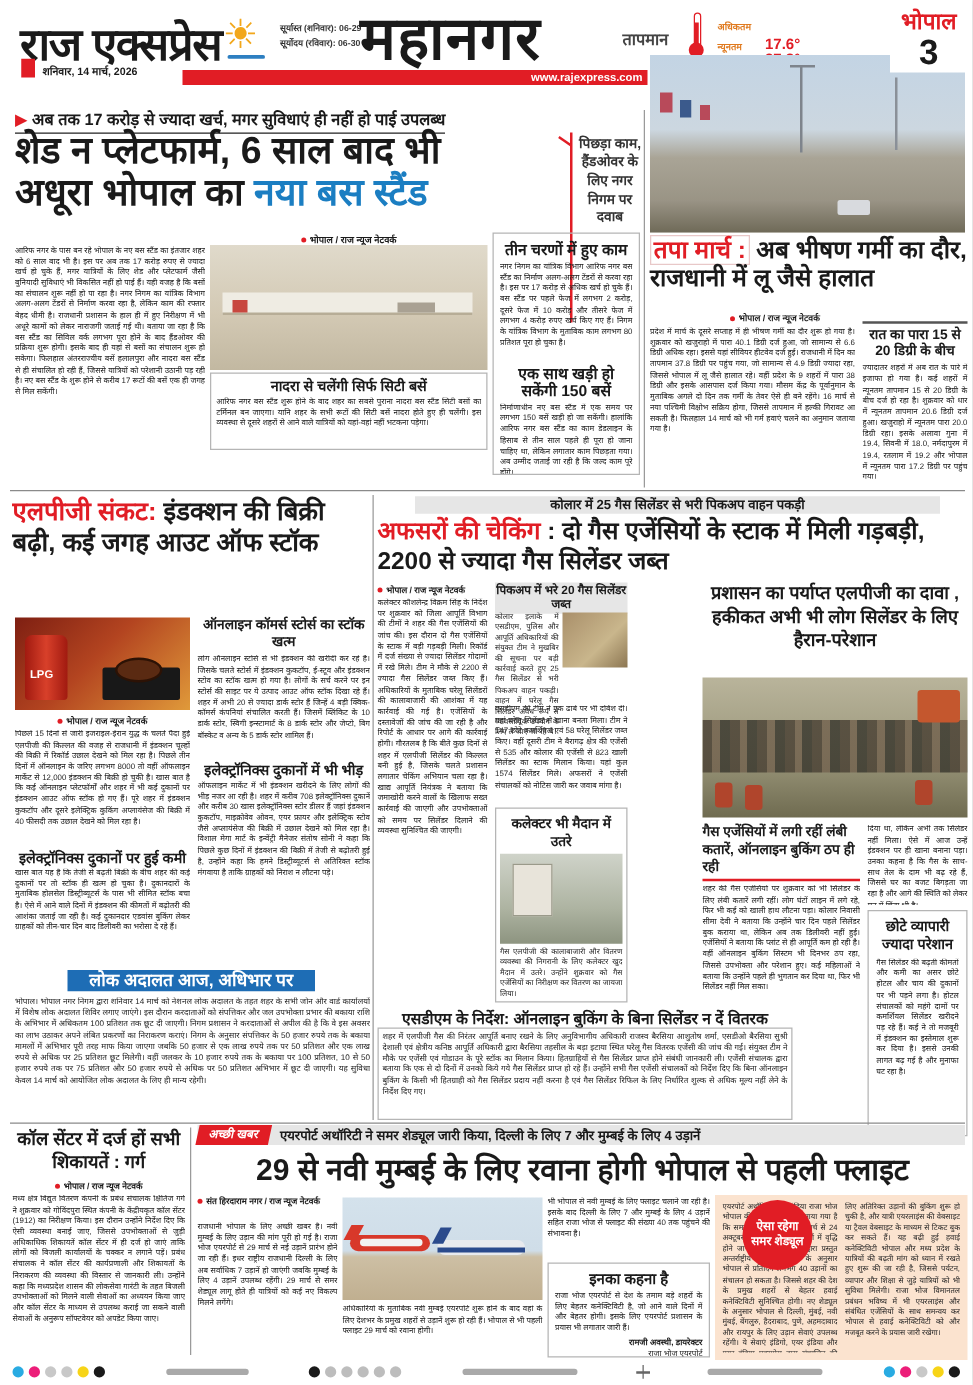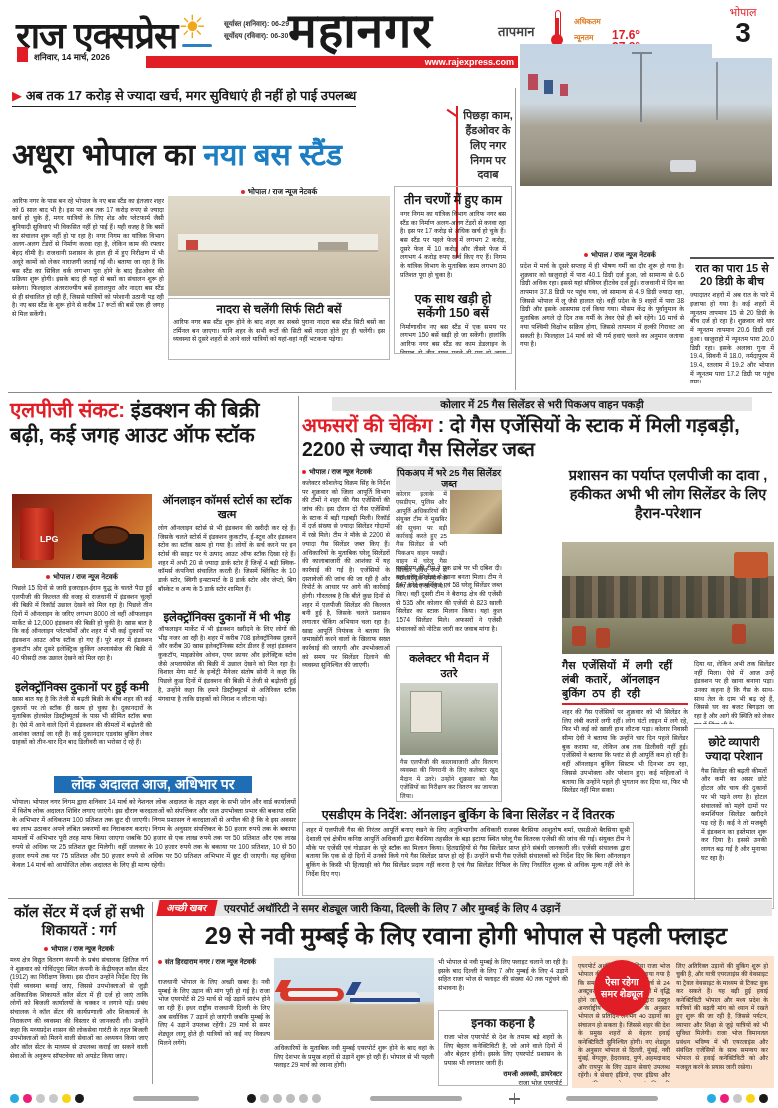--- a/index.html
+++ b/index.html
@@ -62,74 +62,77 @@
     <div style="position:absolute;left:112px;top:8px;width:20px;height:2px;background:#7e848c;"></div>
     <div style="position:absolute;left:196px;top:18px;width:2px;height:58px;background:#8a9098;"></div>
     <div style="position:absolute;left:8px;top:30px;width:10px;height:16px;background:#b84a5a;"></div>
     <div style="position:absolute;left:24px;top:36px;width:9px;height:14px;background:#3b5a8c;"></div>
     <div style="position:absolute;left:40px;top:40px;width:8px;height:12px;background:#b84a5a;"></div>
     <div style="position:absolute;left:0;bottom:0;width:100%;height:26px;background:linear-gradient(180deg,#9a9486,#6f6a58);"></div>
     <div style="position:absolute;left:150px;bottom:14px;width:26px;height:12px;background:#d8dade;border-radius:2px;"></div>
   </div>
 
   <div class="abs" style="left:712px;top:4px;width:62px;height:54px;background:#fff;text-align:center;">
-    <div style="font-size:11px;font-weight:400;color:#e11d25;">भोपाल</div>
+    <div style="font-size:18px;font-weight:700;color:#e11d25;">भोपाल</div>
     <div style="font-size:28px;font-weight:900;line-height:1;">3</div>
   </div>
 
   <div class="abs" style="left:12px;top:86px;font-size:13px;font-weight:bold;border-bottom:1.5px solid #222;padding-bottom:2px;">
     <span class="red">▶</span>
     <span>अब तक 17 करोड़ से ज्यादा खर्च, मगर सुविधाएं ही नहीं हो पाई उपलब्ध</span>
   </div>
   <div class="abs" style="left:12px;top:104px;width:446px;font-size:30px;font-weight:900;line-height:1.12;">
-    <br>
+    <span>शेड न प्लेटफार्म, 6 साल बाद भी</span><br>
     <span>अधूरा भोपाल का </span><span class="blue">नया बस स्टैंड</span>
   </div>
   <div class="abs" style="left:456px;top:106px;width:2px;height:152px;background:#e11d25;"></div>
   <div class="abs" style="left:446px;top:112px;width:12px;height:2px;background:#e11d25;transform:rotate(35deg);"></div>
   <div class="abs center" style="left:462px;top:108px;width:52px;font-size:11px;font-weight:bold;line-height:1.35;color:#333;">पिछड़ा काम, हैंडओवर के लिए नगर निगम पर दवाब</div>
 
   <div class="abs center" style="left:168px;top:186px;width:222px;font-size:7.5px;font-weight:bold;"><span class="dot"></span><span>भोपाल / राज न्यूज नेटवर्क</span></div>
 
   <div class="abs bodytxt" style="left:12px;top:197px;width:152px;height:192px;">आरिफ नगर के पास बन रहे भोपाल के नए बस स्टैंड का इंतजार शहर को 6 साल बाद भी है। इस पर अब तक 17 करोड़ रुपए से ज्यादा खर्च हो चुके हैं, मगर यात्रियों के लिए शेड और प्लेटफार्म जैसी बुनियादी सुविधाएं भी विकसित नहीं हो पाई हैं। यही वजह है कि बसों का संचालन शुरू नहीं हो पा रहा है। नगर निगम का यांत्रिक विभाग अलग-अलग टेंडरों से निर्माण करवा रहा है, लेकिन काम की रफ्तार बेहद धीमी है। राजधानी प्रशासन के हाल ही में हुए निरीक्षण में भी अधूरे कामों को लेकर नाराजगी जताई गई थी। बताया जा रहा है कि बस स्टैंड का सिविल वर्क लगभग पूरा होने के बाद हैंडओवर की प्रक्रिया शुरू होगी। इसके बाद ही यहां से बसों का संचालन शुरू हो सकेगा। फिलहाल अंतरराज्यीय बसें हलालपुरा और नादरा बस स्टैंड से ही संचालित हो रही हैं, जिससे यात्रियों को परेशानी उठानी पड़ रही है। नए बस स्टैंड के शुरू होने से करीब 17 रूटों की बसें एक ही जगह से मिल सकेंगी।</div>
 
   <div class="abs photo" style="left:168px;top:196px;width:222px;height:100px;background:linear-gradient(180deg,#e0dacb 0%,#d3c9b4 55%,#c2b8a1 100%);">
     <div style="position:absolute;left:10px;top:38px;width:200px;height:16px;background:#efece3;border-bottom:2px solid #b7ad97;"></div>
     <div style="position:absolute;left:18px;top:44px;width:12px;height:10px;background:#c8473f;"></div>
     <div style="position:absolute;left:150px;top:46px;width:30px;height:8px;background:#a9a193;"></div>
   </div>
   <div class="abs boxed" style="left:168px;top:298px;width:222px;height:62px;padding:2px 4px;box-sizing:border-box;">
     <div class="cap-title">नादरा से चलेंगी सिर्फ सिटी बसें</div>
     <div class="bodytxt" style="margin-top:2px;">आरिफ नगर बस स्टैंड शुरू होने के बाद शहर का सबसे पुराना नादरा बस स्टैंड सिटी बसों का टर्मिनल बन जाएगा। यानि शहर के सभी रूटों की सिटी बसें नादरा होते हुए ही चलेंगी। इस व्यवस्था से दूसरे शहरों से आने वाले यात्रियों को यहां-वहां नहीं भटकना पड़ेगा।</div>
   </div>
 
-  <div class="abs boxed" style="left:394px;top:186px;width:118px;height:168px;padding:4px 5px;box-sizing:border-box;overflow:hidden;">
+  <div class="abs boxed" style="left:394px;top:186px;width:118px;height:194px;padding:4px 5px;box-sizing:border-box;overflow:hidden;">
     <div class="center" style="font-size:12.5px;font-weight:900;">तीन चरणों में हुए काम</div>
     <div class="bodytxt" style="margin-top:2px;height:78px;">नगर निगम का यांत्रिक विभाग आरिफ नगर बस स्टैंड का निर्माण अलग-अलग टेंडरों से करवा रहा है। इस पर 17 करोड़ से अधिक खर्च हो चुके हैं। बस स्टैंड पर पहले फेज में लगभग 2 करोड़, दूसरे फेज में 10 करोड़ और तीसरे फेज में लगभग 4 करोड़ रुपए खर्च किए गए हैं। निगम के यांत्रिक विभाग के मुताबिक काम लगभग 80 प्रतिशत पूरा हो चुका है।</div>
     <div class="center" style="font-size:12.5px;font-weight:900;line-height:1.15;margin-top:4px;">एक साथ खड़ी हो सकेंगी 150 बसें</div>
     <div class="bodytxt" style="margin-top:2px;">निर्माणाधीन नए बस स्टैंड में एक समय पर लगभग 150 बसें खड़ी हो जा सकेंगी। हालांकि आरिफ नगर बस स्टैंड का काम डेडलाइन के हिसाब से तीन साल पहले ही पूरा हो जाना चाहिए था, लेकिन लगातार काम पिछड़ता गया। अब उम्मीद जताई जा रही है कि जल्द काम पूरे होंगे।</div>
   </div>
 
   <div class="abs vline" style="left:515px;top:88px;height:302px;"></div>
   <div class="abs hline" style="left:8px;top:392px;width:764px;"></div>
 
+  <div class="abs" style="left:520px;top:189px;width:254px;font-size:19.5px;font-weight:900;line-height:1.2;">
+    <span class="red" style="background:#fff;border:1px solid #e8c8c8;padding:0 2px;">तपा मार्च :</span><span> अब भीषण गर्मी का दौर, राजधानी में लू जैसे हालात</span>
+  </div>
   <div class="abs center" style="left:540px;top:250px;width:160px;font-size:7px;font-weight:bold;"><span class="dot"></span><span>भोपाल / राज न्यूज नेटवर्क</span></div>
   <div class="abs bodytxt" style="left:520px;top:262px;width:164px;height:128px;">प्रदेश में मार्च के दूसरे सप्ताह में ही भीषण गर्मी का दौर शुरू हो गया है। शुक्रवार को खजुराहो में पारा 40.1 डिग्री दर्ज हुआ, जो सामान्य से 6.6 डिग्री अधिक रहा। इससे यहां सीवियर हीटवेव दर्ज हुई। राजधानी में दिन का तापमान 37.8 डिग्री पर पहुंच गया, जो सामान्य से 4.9 डिग्री ज्यादा रहा, जिससे भोपाल में लू जैसे हालात रहे। वहीं प्रदेश के 9 शहरों में पारा 38 डिग्री और इसके आसपास दर्ज किया गया। मौसम केंद्र के पूर्वानुमान के मुताबिक अगले दो दिन तक गर्मी के तेवर ऐसे ही बने रहेंगे। 16 मार्च से नया पश्चिमी विक्षोभ सक्रिय होगा, जिससे तापमान में हल्की गिरावट आ सकती है। फिलहाल 14 मार्च को भी गर्म हवाएं चलने का अनुमान जताया गया है।</div>
   <div class="abs" style="left:690px;top:257px;width:84px;height:133px;border-top:2px solid #555;padding-top:3px;box-sizing:border-box;">
     <div class="center" style="font-size:11px;font-weight:900;line-height:1.2;">रात का पारा 15 से 20 डिग्री के बीच</div>
     <div class="bodytxt" style="margin-top:3px;height:92px;">ज्यादातर शहरों में अब रात के पारे में इजाफा हो गया है। कई शहरों में न्यूनतम तापमान 15 से 20 डिग्री के बीच दर्ज हो रहा है। शुक्रवार को धार में न्यूनतम तापमान 20.6 डिग्री दर्ज हुआ। खजुराहो में न्यूनतम पारा 20.0 डिग्री रहा। इसके अलावा गुना में 19.4, सिवनी में 18.0, नर्मदापुरम में 19.4, रतलाम में 19.2 और भोपाल में न्यूनतम पारा 17.2 डिग्री पर पहुंच गया।</div>
   </div>
 
   <div class="abs" style="left:10px;top:398px;width:288px;font-size:20.5px;font-weight:900;line-height:1.2;">
     <span class="red">एलपीजी संकट:</span><span> इंडक्शन की बिक्री बढ़ी, कई जगह आउट ऑफ स्टॉक</span>
   </div>
 
   <div class="abs photo" style="left:12px;top:494px;width:140px;height:74px;background:linear-gradient(135deg,#7e1f12 0%,#b34420 45%,#e09a3a 100%);">
     <div style="position:absolute;left:8px;top:14px;width:34px;height:52px;background:linear-gradient(90deg,#a11a10,#d8402a 50%,#a11a10);border-radius:6px 6px 3px 3px;"></div>
-    <div style="position:absolute;left:28px;top:40px;font-size:9px;font-weight:900;color:#fff;">LPG</div>
+    <div style="position:absolute;left:12px;top:40px;font-size:9px;font-weight:900;color:#fff;">LPG</div>
     <div style="position:absolute;right:8px;bottom:8px;width:62px;height:26px;background:#181818;border-radius:2px;"></div>
     <div style="position:absolute;right:22px;bottom:22px;width:34px;height:16px;background:#5a2a12;border-radius:50%;border:2px solid #2c1205;"></div>
   </div>
   <div class="abs center" style="left:12px;top:572px;width:140px;font-size:7px;font-weight:bold;"><span class="dot"></span><span>भोपाल / राज न्यूज नेटवर्क</span></div>
   <div class="abs bodytxt" style="left:12px;top:584px;width:140px;height:94px;">पिछले 15 दिनों से जारी इजराइल-ईरान युद्ध के चलते पैदा हुई एलपीजी की किल्लत की वजह से राजधानी में इंडक्शन चूल्हों की बिक्री में रिकॉर्ड उछाल देखने को मिल रहा है। पिछले तीन दिनों में ऑनलाइन के जरिए लगभग 8000 तो वहीं ऑफलाइन मार्केट से 12,000 इंडक्शन की बिक्री हो चुकी है। खास बात है कि कई ऑनलाइन प्लेटफॉर्मों और शहर में भी कई दुकानों पर इंडक्शन आउट ऑफ स्टॉक हो गए हैं। पूरे शहर में इंडक्शन कुकटॉप और दूसरे इलेक्ट्रिक कुकिंग अप्लायंसेज की बिक्री में 40 फीसदी तक उछाल देखने को मिल रहा है।</div>
   <div class="abs center subhead" style="left:12px;top:680px;width:140px;">इलेक्ट्रॉनिक्स दुकानों पर हुई कमी</div>
   <div class="abs bodytxt" style="left:12px;top:695px;width:140px;height:78px;">खास बात यह है कि तेजी से बढ़ती बिक्री के बीच शहर की कई दुकानों पर तो स्टॉक ही खत्म हो चुका है। दुकानदारों के मुताबिक होलसेल डिस्ट्रीब्यूटर्स के पास भी सीमित स्टॉक बचा है। ऐसे में आने वाले दिनों में इंडक्शन की कीमतों में बढ़ोतरी की आशंका जताई जा रही है। कई दुकानदार एडवांस बुकिंग लेकर ग्राहकों को तीन-चार दिन बाद डिलीवरी का भरोसा दे रहे हैं।</div>
 
   <div class="abs center" style="left:158px;top:494px;width:138px;font-size:11px;font-weight:900;line-height:1.25;">ऑनलाइन कॉमर्स स्टोर्स का स्टॉक खत्म</div>
   <div class="abs bodytxt" style="left:158px;top:524px;width:138px;height:84px;">लोग ऑनलाइन स्टोर्स से भी इंडक्शन की खरीदी कर रहे हैं। जिसके चलते स्टोर्स में इंडक्शन कुकटॉप, ई-स्टूव और इंडक्शन स्टोव का स्टॉक खत्म हो गया है। लोगों के सर्च करने पर इन स्टोर्स की साइट पर ये उत्पाद आउट ऑफ स्टॉक दिखा रहे हैं। शहर में अभी 20 से ज्यादा डार्क स्टोर हैं जिन्हें 4 बड़ी क्विक-कॉमर्स कंपनियां संचालित करती हैं। जिसमें ब्लिंकिट के 10 डार्क स्टोर, स्विगी इन्स्टामार्ट के 8 डार्क स्टोर और जेप्टो, बिग बॉस्केट व अन्य के 5 डार्क स्टोर शामिल हैं।</div>
@@ -141,21 +144,21 @@
 
   <div class="abs vline" style="left:298px;top:396px;height:500px;"></div>
 
   <div class="abs kickbar center" style="left:332px;top:397px;width:420px;height:14px;font-size:10.5px;font-weight:bold;line-height:14px;">कोलार में 25 गैस सिलेंडर से भरी पिकअप वाहन पकड़ी</div>
   <div class="abs" style="left:302px;top:413px;width:476px;font-size:19.5px;font-weight:900;line-height:1.25;">
     <span class="red">अफसरों की चेकिंग</span><span> : दो गैस एजेंसियों के स्टाक में मिली गड़बड़ी, 2200 से ज्यादा गैस सिलेंडर जब्त</span>
   </div>
   <div class="abs" style="left:302px;top:467px;width:90px;font-size:6.8px;font-weight:bold;"><span class="dot"></span><span>भोपाल / राज न्यूज नेटवर्क</span></div>
   <div class="abs bodytxt" style="left:302px;top:479px;width:88px;height:320px;">कलेक्टर कौशलेन्द्र विक्रम सिंह के निर्देश पर शुक्रवार को जिला आपूर्ति विभाग की टीमों ने शहर की गैस एजेंसियों की जांच की। इस दौरान दो गैस एजेंसियों के स्टाक में बड़ी गड़बड़ी मिली। रिकॉर्ड में दर्ज संख्या से ज्यादा सिलेंडर गोदामों में रखे मिले। टीम ने मौके से 2200 से ज्यादा गैस सिलेंडर जब्त किए हैं। अधिकारियों के मुताबिक घरेलू सिलेंडरों की कालाबाजारी की आशंका में यह कार्रवाई की गई है। एजेंसियों के दस्तावेजों की जांच की जा रही है और रिपोर्ट के आधार पर आगे की कार्रवाई होगी। गौरतलब है कि बीते कुछ दिनों से शहर में एलपीजी सिलेंडर की किल्लत बनी हुई है, जिसके चलते प्रशासन लगातार चेकिंग अभियान चला रहा है। खाद्य आपूर्ति नियंत्रक ने बताया कि जमाखोरी करने वालों के खिलाफ सख्त कार्रवाई की जाएगी और उपभोक्ताओं को समय पर सिलेंडर दिलाने की व्यवस्था सुनिश्चित की जाएगी।</div>
 
-  <div class="abs kickbar center" style="left:396px;top:466px;width:106px;font-size:9.5px;font-weight:bold;line-height:1.2;padding:1px 0;">पिकअप में भरे 25 गैस सिलेंडर जब्त</div>
+  <div class="abs kickbar center" style="left:396px;top:466px;width:106px;font-size:9.5px;font-weight:bold;line-height:1.2;padding:1px 0;">पिकअप में भरे 20 गैस सिलेंडर जब्त</div>
   <div class="abs" style="left:396px;top:490px;width:106px;height:72px;">
     <div class="photo" style="float:right;width:52px;height:44px;margin:0 0 2px 3px;background:linear-gradient(135deg,#a98f6a,#c9b68c 60%,#8c7652);"></div>
     <div class="bodytxt" style="font-size:6.1px;">कोलार इलाके में एसडीएम, पुलिस और आपूर्ति अधिकारियों की संयुक्त टीम ने मुखबिर की सूचना पर बड़ी कार्रवाई करते हुए 25 गैस सिलेंडर से भरी पिकअप वाहन पकड़ी। वाहन में घरेलू गैस सिलेंडर अवैध रूप से व्यावसायिक उपयोग के लिए ले जाए जा रहे थे।</div>
   </div>
   <div class="abs bodytxt" style="left:396px;top:564px;width:106px;height:78px;">एसडीएम की टीम ने एक ढाबे पर भी दबिश दी। यहां घरेलू सिलेंडर से खाना बनता मिला। टीम ने 147 छोटे कमर्शियल एवं 58 घरेलू सिलेंडर जब्त किए। वहीं दूसरी टीम ने बैरागढ़ क्षेत्र की एजेंसी से 535 और कोलार की एजेंसी से 823 खाली सिलेंडर का स्टाक मिलान किया। यहां कुल 1574 सिलेंडर मिले। अफसरों ने एजेंसी संचालकों को नोटिस जारी कर जवाब मांगा है।</div>
   <div class="abs center" style="left:562px;top:466px;width:212px;font-size:14.5px;font-weight:900;line-height:1.3;">प्रशासन का पर्याप्त एलपीजी का दावा , हकीकत अभी भी लोग सिलेंडर के लिए हैरान-परेशान</div>
 
   <div class="abs boxed" style="left:396px;top:646px;width:106px;height:156px;padding:3px;box-sizing:border-box;">
     <div class="center" style="font-size:11px;font-weight:900;">कलेक्टर भी मैदान में उतरे</div>
     <div class="photo" style="width:98px;height:72px;margin:3px auto;background:linear-gradient(180deg,#cfd3c9 0%,#aeb4a2 60%,#8d9480 100%);">
@@ -164,21 +167,21 @@
     <div class="bodytxt" style="font-size:6.1px;">गैस एलपीजी की कालाबाजारी और वितरण व्यवस्था की निगरानी के लिए कलेक्टर खुद मैदान में उतरे। उन्होंने शुक्रवार को गैस एजेंसियों का निरीक्षण कर वितरण का जायजा लिया।</div>
   </div>
   <div class="abs photo" style="left:562px;top:542px;width:212px;height:112px;background:linear-gradient(180deg,#b9b49b 0%,#9c987c 55%,#6f6b50 100%);">
     <div style="position:absolute;left:0;top:34px;width:100%;height:42px;background:repeating-linear-gradient(90deg,#4c4336 0 8px,#746450 8px 14px,#3c3a30 14px 22px);opacity:.85;"></div>
     <div style="position:absolute;left:10px;bottom:8px;width:14px;height:20px;background:#b0452c;border-radius:3px;"></div>
     <div style="position:absolute;left:34px;bottom:6px;width:14px;height:20px;background:#b0452c;border-radius:3px;"></div>
     <div style="position:absolute;right:28px;bottom:10px;width:14px;height:20px;background:#b0452c;border-radius:3px;"></div>
     <div style="position:absolute;right:6px;top:10px;width:34px;height:26px;background:#c4572e;border-radius:3px;"></div>
   </div>
 
-  <div class="abs" style="left:562px;top:660px;width:126px;font-family:Liberation Mono, monospace;">
+  <div class="abs" style="left:562px;top:660px;width:126px;">
     <div class="subhead" style="font-size:11px;">गैस एजेंसियों में लगी रहीं लंबी कतारें, ऑनलाइन बुकिंग ठप ही रही</div>
     <div style="width:100%;height:2px;background:#e11d25;margin-top:2px;"></div>
   </div>
   <div class="abs bodytxt" style="left:562px;top:708px;width:126px;height:186px;">शहर की गैस एजेंसियों पर शुक्रवार को भी सिलेंडर के लिए लंबी कतारें लगी रहीं। लोग घंटों लाइन में लगे रहे, फिर भी कई को खाली हाथ लौटना पड़ा। कोलार निवासी सीमा देवी ने बताया कि उन्होंने चार दिन पहले सिलेंडर बुक कराया था, लेकिन अब तक डिलीवरी नहीं हुई। एजेंसियों ने बताया कि प्लांट से ही आपूर्ति कम हो रही है। वहीं ऑनलाइन बुकिंग सिस्टम भी दिनभर ठप रहा, जिससे उपभोक्ता और परेशान हुए। कई महिलाओं ने बताया कि उन्होंने पहले ही भुगतान कर दिया था, फिर भी सिलेंडर नहीं मिल सका।</div>
   <div class="abs bodytxt" style="left:694px;top:660px;width:80px;height:64px;">दिया था, लेकिन अभी तक सिलेंडर नहीं मिला। ऐसे में आज उन्हें इंडक्शन पर ही खाना बनाना पड़ा। उनका कहना है कि गैस के साथ-साथ तेल के दाम भी बढ़ रहे हैं, जिससे घर का बजट बिगड़ता जा रहा है और आगे की स्थिति को लेकर मन में चिंता भी है।</div>
   <div class="abs boxed" style="left:694px;top:728px;width:80px;height:181px;padding:6px;box-sizing:border-box;">
     <div class="center" style="font-size:11.5px;font-weight:900;line-height:1.25;">छोटे व्यापारी ज्यादा परेशान</div>
     <div class="bodytxt" style="margin-top:3px;">गैस सिलेंडर की बढ़ती कीमतों और कमी का असर छोटे होटल और चाय की दुकानों पर भी पड़ने लगा है। होटल संचालकों को महंगे दामों पर कमर्शियल सिलेंडर खरीदने पड़ रहे हैं। कई ने तो मजबूरी में इंडक्शन का इस्तेमाल शुरू कर दिया है। इससे उनकी लागत बढ़ गई है और मुनाफा घट रहा है।</div>
   </div>
 

